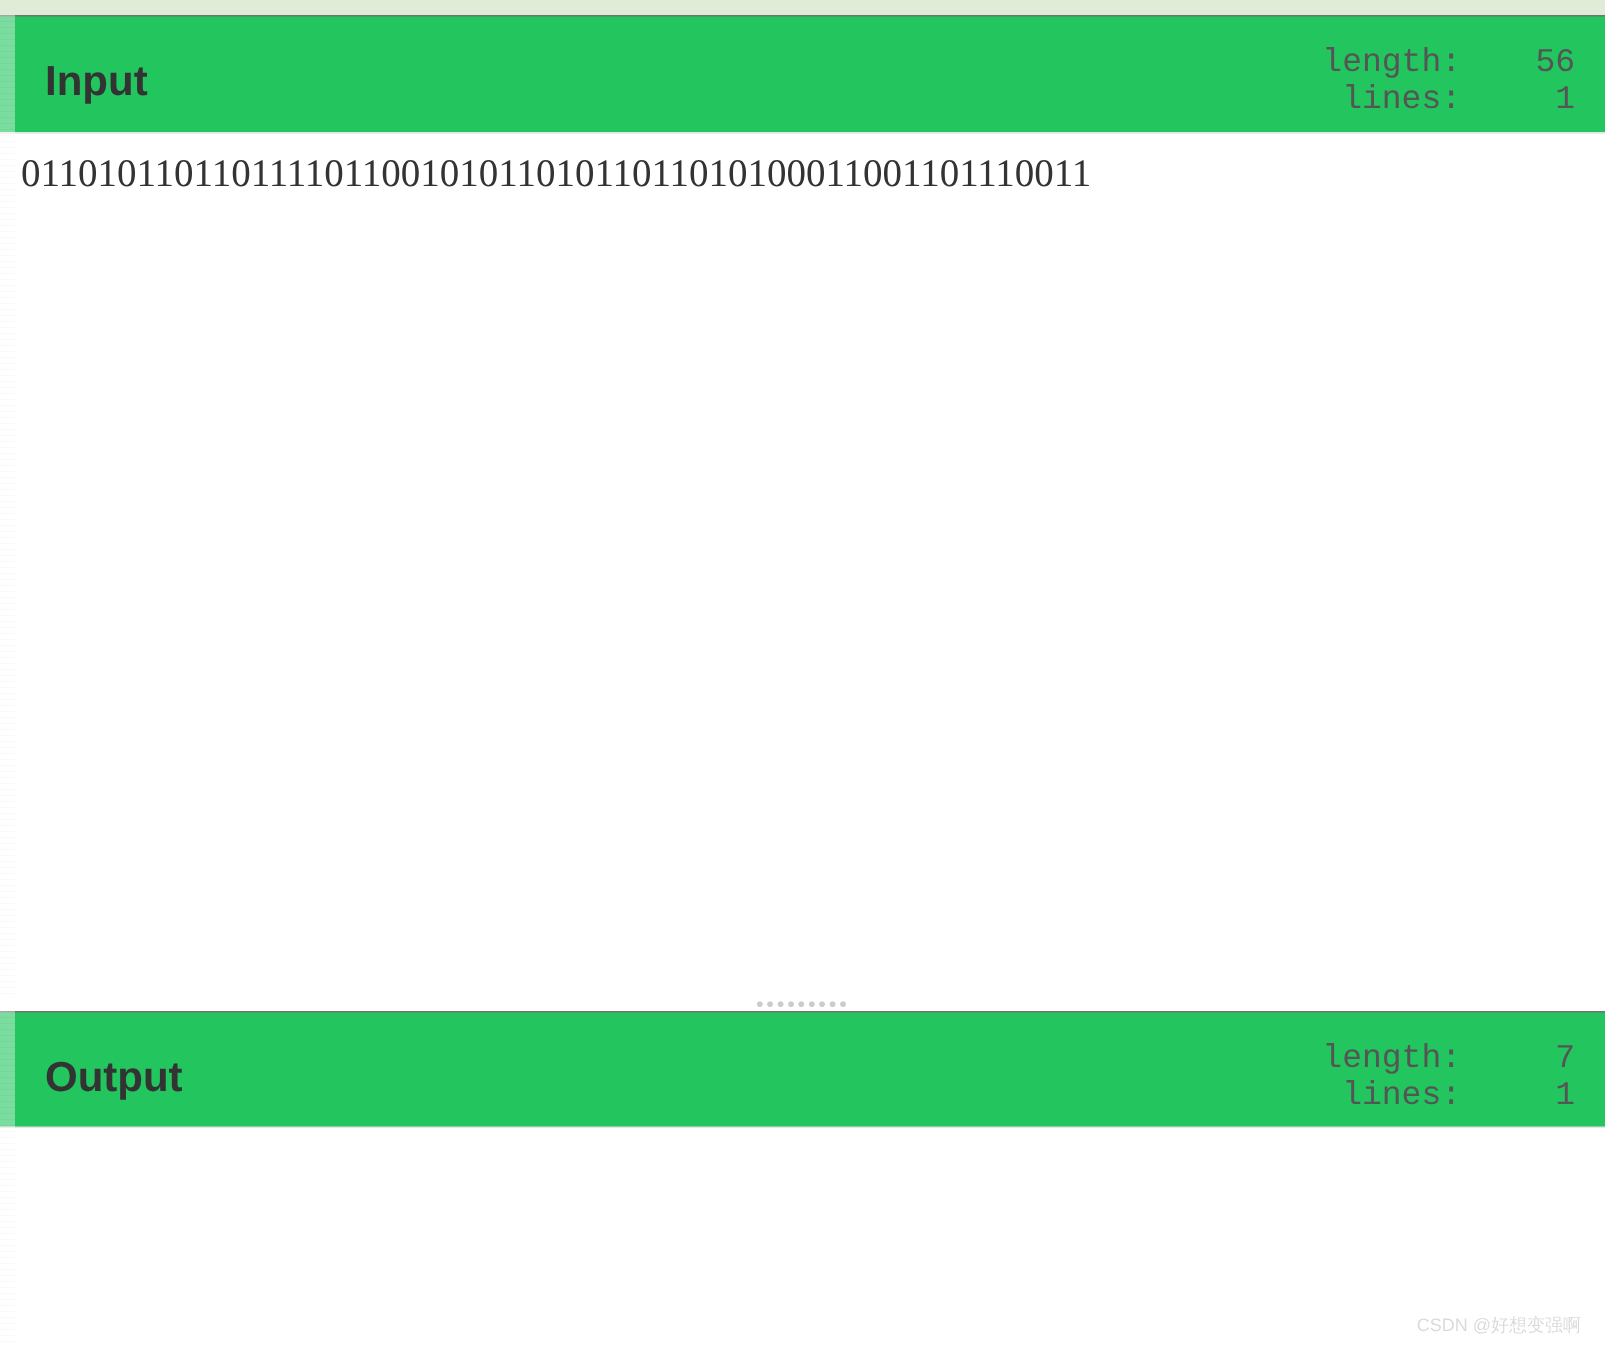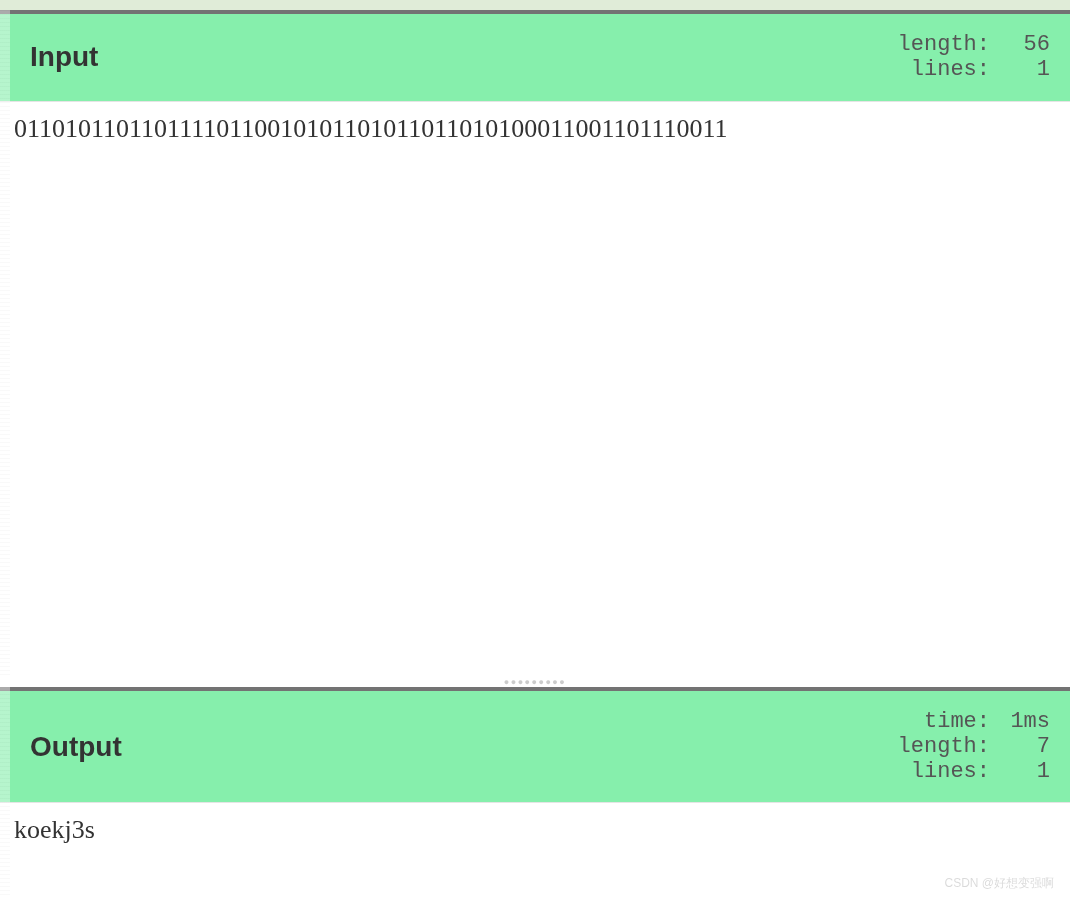--- a/index.html
+++ b/index.html
@@ -14,44 +14,44 @@
       height: 898px;
       overflow: hidden;
       position: relative;
     }
     .top-bar {
       height: 10px;
       background: #e0ecd8;
       width: 100%;
     }
     .section-header {
-      background: #86efac;
-      border-top: 4px solid #737373;
+      background: #22c55e;
+      border-top: 1px solid #737373;
       border-bottom: 1px solid #e5e5e5;
       display: flex;
       justify-content: space-between;
       align-items: center;
-      padding: 18px 20px 18px 30px;
+      padding: 18px 20px 8px 30px;
     }
     .section-title {
       font-size: 28px;
       font-weight: 700;
       color: #333;
     }
     .stats {
       font-family: "SFMono-Regular", Consolas, "Liberation Mono", Menlo, monospace;
       font-size: 22px;
       color: #555;
       text-align: right;
       line-height: 1.15;
     }
     .stats-row {
       display: flex;
       justify-content: flex-end;
-      gap: 0;
+      gap: 16px;
       margin-left: 22px;
     }
     .stats-label {
       text-align: right;
       min-width: 100px;
     }
     .stats-value {
       text-align: right;
       min-width: 60px;
     }
@@ -143,29 +143,24 @@
 
 <div class="splitter">
   <span class="splitter-dots">●●●●●●●●●</span>
 </div>
 
 <div class="output-panel">
   <div class="section-header">
     <div class="section-title">Output</div>
     <div class="stats">
       <div class="stats-row">
-        <span class="stats-label">time:</span>
-        <span class="stats-value">1ms</span>
-      </div>
-      <div class="stats-row">
         <span class="stats-label">length:</span>
         <span class="stats-value">7</span>
       </div>
       <div class="stats-row">
         <span class="stats-label">lines:</span>
         <span class="stats-value">1</span>
       </div>
     </div>
   </div>
-  <div class="content-area">koekj3s</div>
 </div>
 
 <div class="watermark">CSDN @好想变强啊</div>
 
 </body></html>

